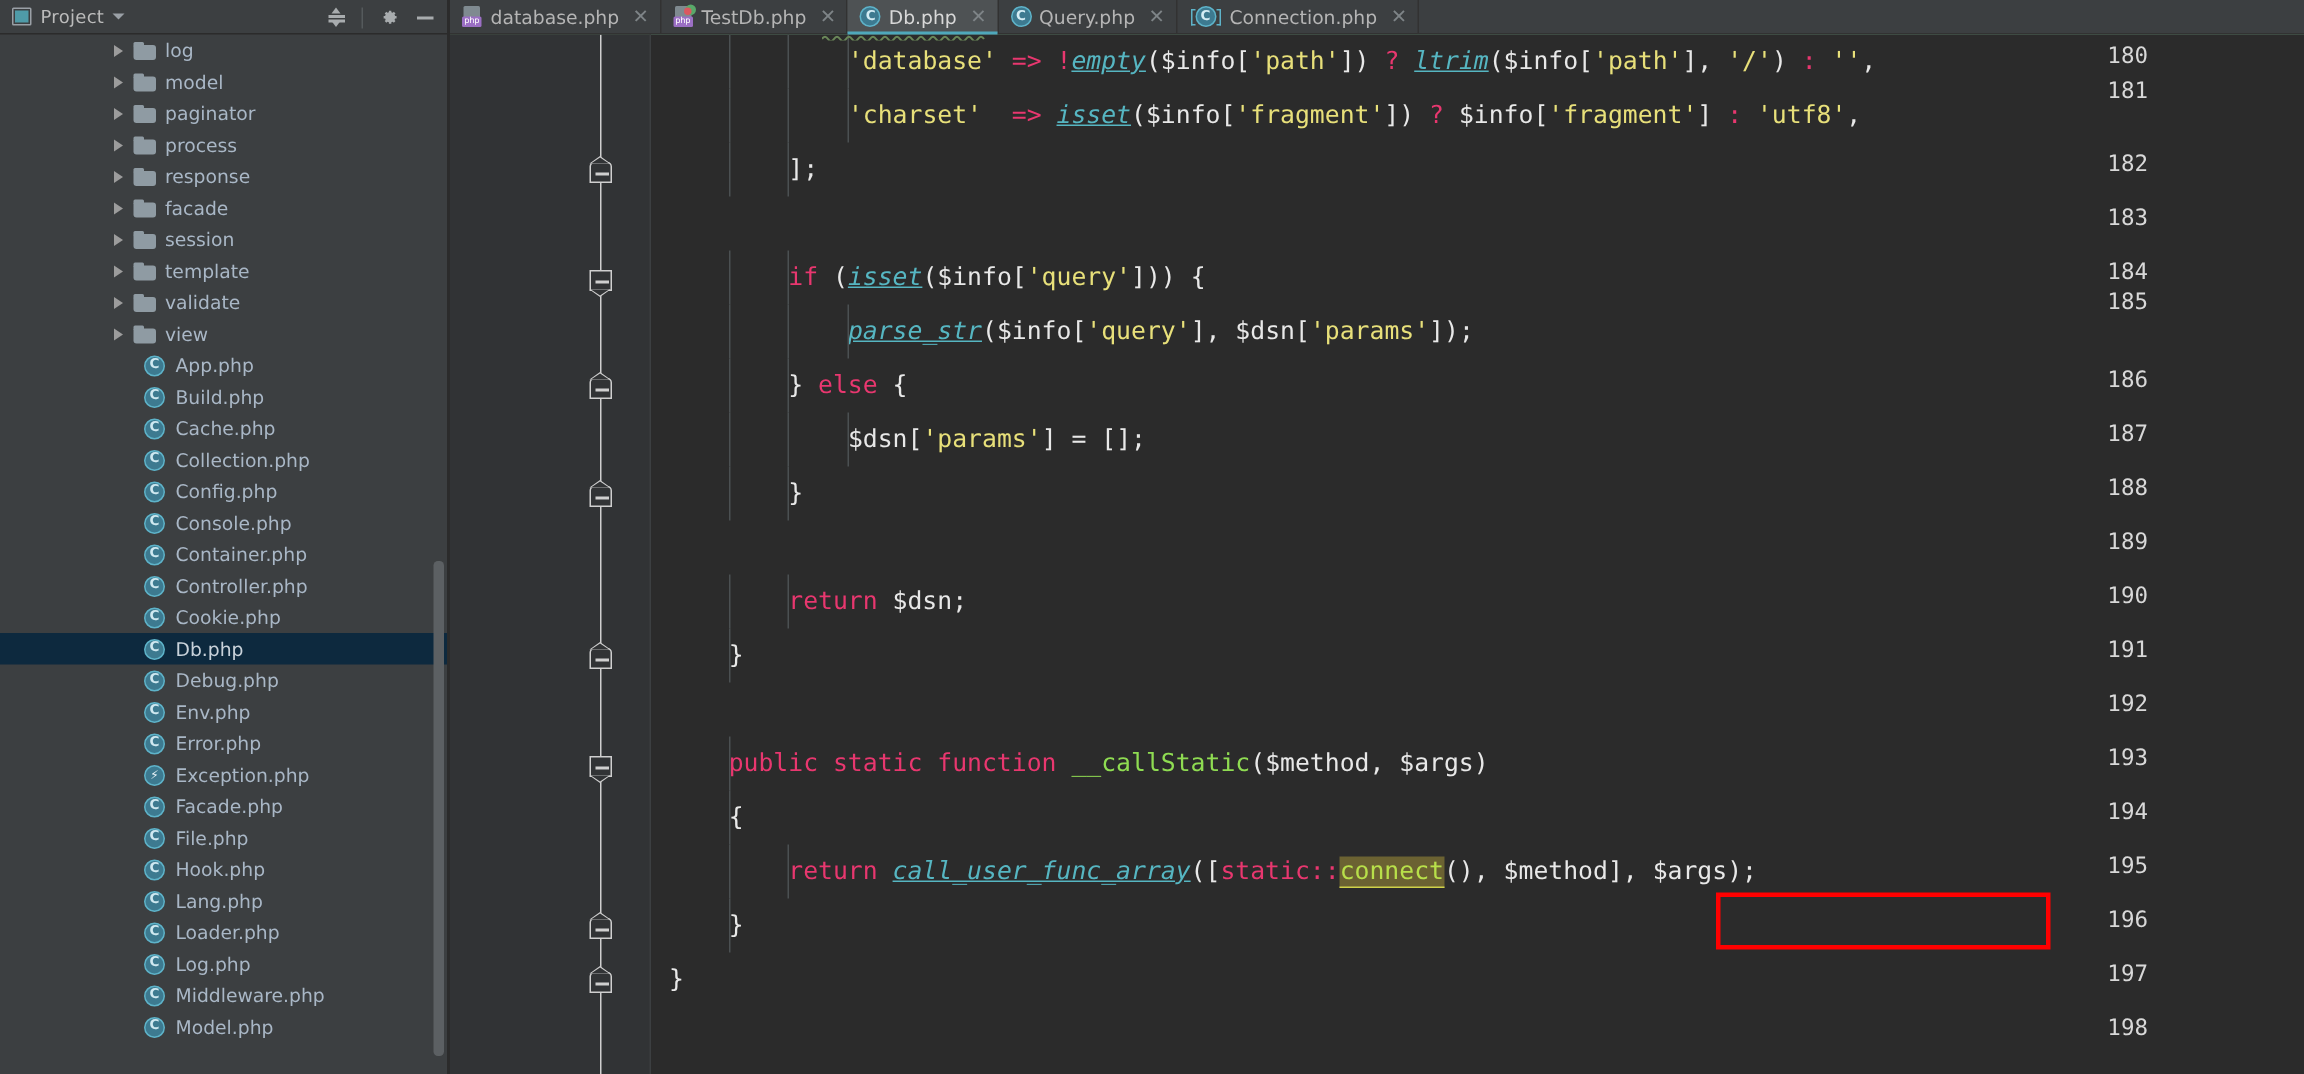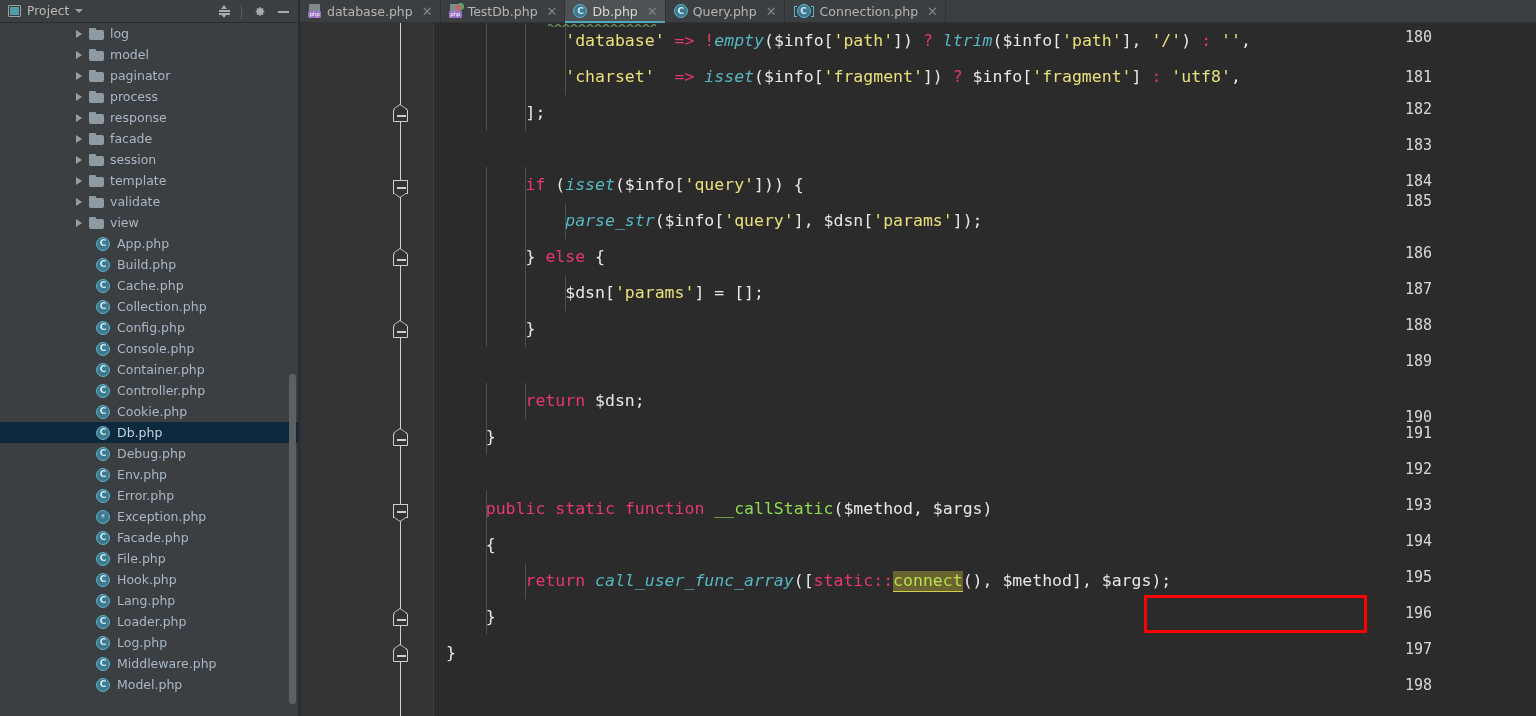--- a/index.html
+++ b/index.html
@@ -230,21 +230,21 @@
     height: 36px; line-height: 36px; white-space: pre;
     font-family: "DejaVu Sans Mono", "Liberation Mono", monospace;
     font-size: 16.5px; color: #a9b7c6; padding-left: 12px;
     position: relative;
   }
   .indent-guide {
     position: absolute; width: 1px; background: #4b5052; top: 0; height: 36px;
   }
   .t-kw2  { color: #e8376f; }        
   .t-str  { color: #e8e07a; }        
-  .t-fn   { color: #56b6c2; font-style: italic; }
+  .t-fn   { color: #56b6c2; font-style: italic; text-decoration: underline; }
   .t-fn2  { color: #8fdc52; }        
   .t-var  { color: #e8e8e8; }
   .t-punct{ color: #e8e8e8; }
 
   
   .tok-hl {
     background: #6b6232; color: #b8e04a;
     border-bottom: 1px solid #cfd14a; padding-bottom: 1px;
   }
   
@@ -500,30 +500,30 @@
               <span class="dash"></span>
             </div>
           <div class="fold top" style="top:625px">
               <span class="dash"></span>
             </div>
         </div>
       </div>
       <div id="gutter-line"></div>
       <div id="linenums">
           <div class="lnum" style="top: -4px;">180</div>
-          <div class="lnum" style="top: 36px;">181</div>
+          <div class="lnum" style="top: 19px;">181</div>
           <div class="lnum" style="top: 68px;">182</div>
           <div class="lnum" style="top: 104px;">183</div>
           <div class="lnum" style="top: 140px;">184</div>
           <div class="lnum" style="top: 160px;">185</div>
           <div class="lnum" style="top: 212px;">186</div>
           <div class="lnum" style="top: 248px;">187</div>
           <div class="lnum" style="top: 284px;">188</div>
           <div class="lnum" style="top: 320px;">189</div>
-          <div class="lnum" style="top: 376px; text-align: right;">190</div>
+          <div class="lnum" style="top: 356px; text-align: right;">190</div>
           <div class="lnum" style="top: 392px;">191</div>
           <div class="lnum" style="top: 428px;">192</div>
           <div class="lnum" style="top: 464px;">193</div>
           <div class="lnum" style="top: 500px;">194</div>
           <div class="lnum" style="top: 536px; text-align: right;">195</div>
           <div class="lnum" style="top: 572px;">196</div>
           <div class="lnum" style="top: 608px;">197</div>
           <div class="lnum" style="top: 644px;">198</div>
         </div>
       <div id="code-area">

